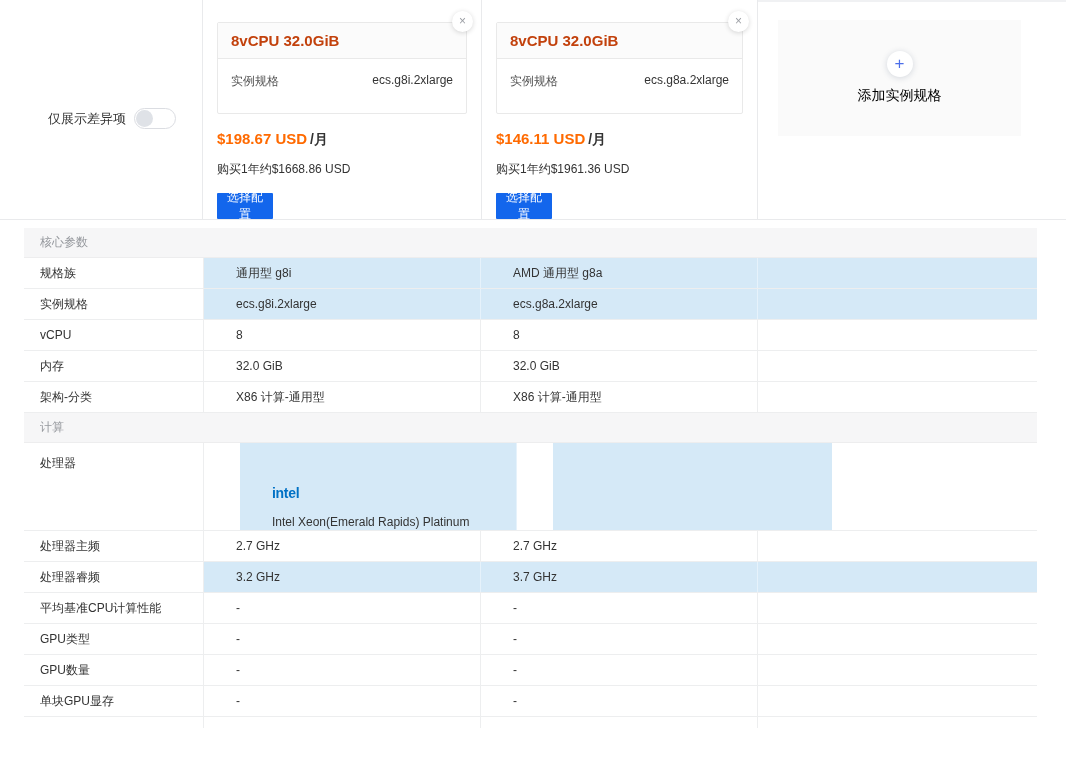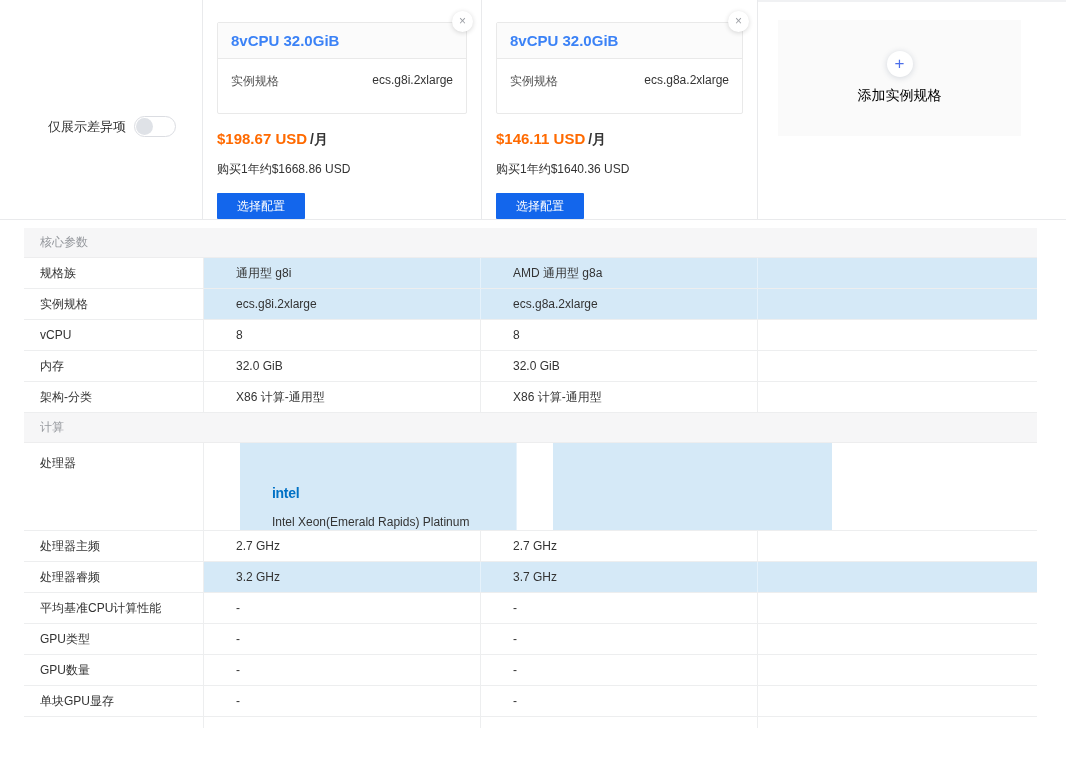--- a/index.html
+++ b/index.html
@@ -7,41 +7,41 @@
   body {
     width:1066px; height:758px; overflow:hidden;
     background:#fff; color:#333;
     font-family:"Liberation Sans","DejaVu Sans",sans-serif;
     font-size:12px;
   }
 
   
   .top { display:flex; height:220px; border-bottom:1px solid #e9eaec; }
   .col-toggle { width:203px; border-right:1px solid #e9eaec; position:relative; }
-  .toggle-wrap { position:absolute; top:116px; right:26px; display:flex; align-items:center; gap:8px; }
+  .toggle-wrap { position:absolute; top:108px; right:26px; display:flex; align-items:center; gap:8px; }
   .toggle-label { font-size:13px; color:#333; white-space:nowrap; }
   .switch { width:42px; height:21px; border-radius:11px; border:1px solid #dbdde2; background:#fff; position:relative; cursor:pointer; }
   .switch .knob { position:absolute; left:1px; top:1px; width:17px; height:17px; border-radius:50%; background:#dfe2e7; }
 
   .col-card { width:279px; border-right:1px solid #e9eaec; position:relative; padding:22px 14px 0; }
   .col-card.second { width:276px; }
   .close-btn { position:absolute; top:11px; right:8px; width:21px; height:21px; border-radius:50%;
     background:#fff; box-shadow:0 1px 5px rgba(0,0,0,.16); color:#9b9ea4; font-size:12px;
     line-height:21px; text-align:center; cursor:pointer; user-select:none; }
   .spec-box { border:1px solid #e9e9e9; border-radius:2px; background:#fff; }
-  .spec-box .head { padding:9px 13px; font-size:15px; font-weight:bold; color:#3b82f6;
+  .spec-box .head { padding:9px 13px; font-size:15px; font-weight:bold; color:#c2410c;
     background:#fbfbfb; border-bottom:1px solid #e9e9e9; }
   .spec-box .body { display:flex; justify-content:space-between; padding:14px 13px 23px; }
   .spec-name { color:#555; }
   .spec-val  { color:#333; }
   .price-line { margin-top:16px; font-weight:bold; }
   .price { color:#ff6a00; font-size:15px; }
   .price-unit { color:#333; font-size:14px; margin-left:3px; }
   .yearly { margin-top:12px; color:#333; }
-  .select-btn { margin-top:15px; width:88px; height:26px; background:#1366ec; color:#fff;
+  .select-btn { margin-top:15px; width:56px; height:26px; background:#1366ec; color:#fff;
     font-size:12px; border:none; border-radius:1px; display:flex; align-items:center;
     justify-content:center; cursor:pointer; font-family:inherit; }
 
   .col-add { flex:1; border-top:2px solid #f0f1f3; padding:18px 0 0 20px; }
   .add-card { width:243px; height:116px; background:#fafafa; display:flex; flex-direction:column;
     align-items:center; justify-content:center; cursor:pointer; }
   .add-plus { width:26px; height:26px; border-radius:50%; background:#fff;
     box-shadow:0 1px 6px rgba(31,56,88,.18); color:#4d6fe9; font-size:17px; line-height:25px;
     text-align:center; }
   .add-label { margin-top:10px; color:#000000; font-size:14px; }
@@ -103,21 +103,21 @@
     <div class="spec-box">
       <div class="head">8vCPU 32.0GiB</div>
       <div class="body">
         <span class="spec-name">实例规格</span>
         <span class="spec-val">ecs.g8a.2xlarge</span>
       </div>
     </div>
     <div class="price-line">
       <span class="price">$146.11 USD</span><span class="price-unit">/月</span>
     </div>
-    <div class="yearly">购买1年约$1640.36 USD</div>
+    <div class="yearly">购买1年约$1961.36 USD</div>
     <button class="select-btn">选择配置</button>
   </div>
 
   <div class="col-add">
     <div class="add-card">
       <span class="add-plus">+</span>
       <span class="add-label">添加实例规格</span>
     </div>
   </div>
 </div>

